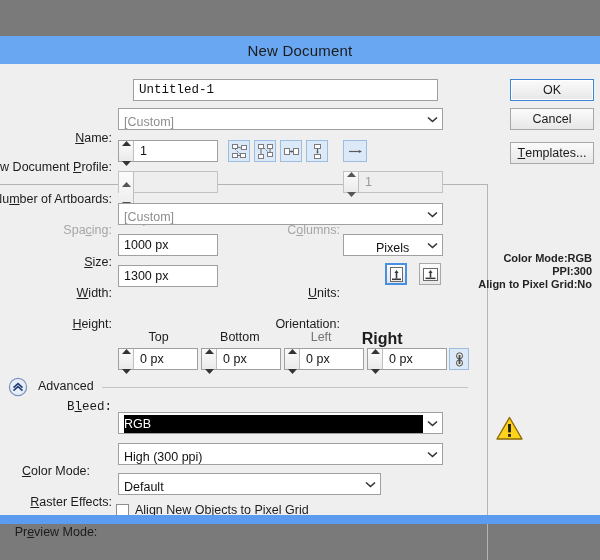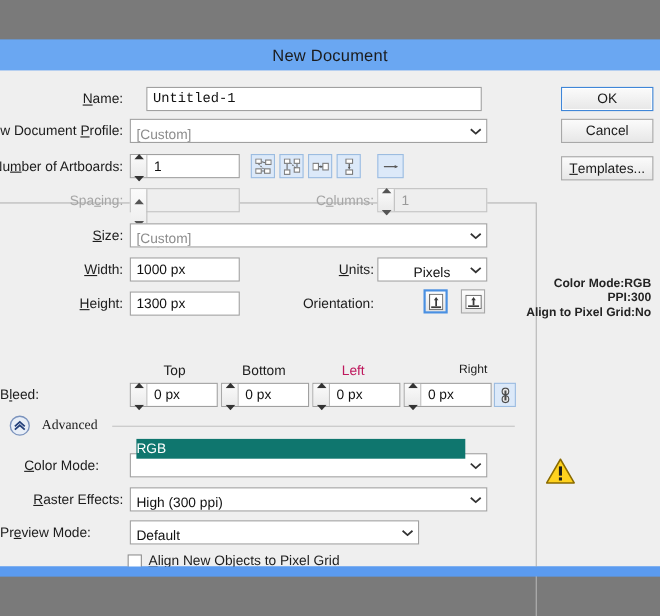--- a/index.html
+++ b/index.html
@@ -30,21 +30,21 @@
   .titlebar-text {
     font-size: 15px; color: #1b1b1b; letter-spacing: .2px;
   }
   .client {
     position: absolute; left: 0; top: 28px;
     width: 600px; height: 451px;
     background: #efefef;
   }
 
   
-  .row { position: absolute; height: 22px; display: flex; align-items: center; }
+  .row { position: absolute; height: 22px; display: flex; align-items: center; margin-top: 48px; }
   .lbl {
     font-size: 12.5px; color: #1c1c1c; text-align: right;
     white-space: nowrap;
   }
   .lbl.dim { color: #a6a6a6; }
   .u { text-decoration: underline; }
 
   .field {
     background: #fff; border: 1px solid #a0a0a0;
     height: 22px; display: flex; align-items: center;
@@ -332,25 +332,25 @@
           <rect x="0.5" y="0.5" width="14" height="12" fill="#ffffff" stroke="#6a6a6a"></rect>
           <path d="M7.5 2 L9.6 5 L8.3 5 L8.3 9.6 L6.7 9.6 L6.7 5 L5.4 5 Z" fill="#3a3a3a"></path>
           <rect x="2.5" y="9.6" width="10" height="1.5" fill="#3a3a3a"></rect>
         </svg>
       </div>
     </div>
 
     <div style="position:absolute; left:118px; top:266px; width:325px; display:flex;">
       <div style="width:85px; text-align:center; font-size:12.5px; color:#1c1c1c;">Top</div>
       <div style="width:85px; text-align:center; font-size:12.5px; color:#1c1c1c;">Bottom</div>
-      <div style="width:85px; text-align:center; font-size:12.5px; color:#be185d;">Left</div>
-      <div style="width:85px; text-align:right; font-size:11px; color:#1c1c1c;">Right</div>
-    </div>
-
-    <div class="row" style="left:0; top:284px; width:112px; ">
+      <div style="width:85px; text-align:center; font-size:12.5px; color:#737373;">Left</div>
+      <div style="width:85px; text-align:left; font-size:16px; color:#1c1c1c;font-weight:bold;">Right</div>
+    </div>
+
+    <div class="row" style="left:0; top:284px; width:112px; justify-content:flex-end;font-family:Liberation Mono, monospace;">
       <span class="lbl">B<span class="u">l</span>eed:</span>
     </div>
 
     <div class="spin" style="position:absolute; left:118px; top:284px; width:80px;">
       <div class="btns">
         <span class="tri"><svg width="9" height="5" viewBox="0 0 9 5">
               <polygon points="4.5,0 9,5 0,5" fill="#333"></polygon>
             </svg></span>
         <span class="tri"><svg width="9" height="5" viewBox="0 0 9 5">
               <polygon points="0,0 9,0 4.5,5" fill="#333"></polygon>
@@ -403,50 +403,50 @@
       </svg>
     </div>
 
     <div style="position:absolute; left:8px; top:313px; width:22px; height:22px;">
       <svg width="20" height="20" viewBox="0 0 20 20">
         <circle cx="10" cy="10" r="8.6" fill="#e8eef7" stroke="#7b93bd" stroke-width="1.2"></circle>
         <path d="M5.5 10.6 L10 6.6 L14.5 10.6" stroke="#24407a" stroke-width="1.6" fill="none"></path>
         <path d="M5.5 13.6 L10 9.6 L14.5 13.6" stroke="#24407a" stroke-width="1.6" fill="none"></path>
       </svg>
     </div>
-    <div style="position:absolute; left:38px; top:315px; font-size:12.5px; color:#1c1c1c;font-family:Liberation Serif, serif;">Advanced</div>
+    <div style="position:absolute; left:38px; top:315px; font-size:12.5px; color:#1c1c1c;">Advanced</div>
     <div class="advline" style="left:102px; top:323px; width:366px;"></div>
 
     <div class="row" style="left:0; top:348px; width:112px; justify-content:center;">
       <span class="lbl"><span class="u">C</span>olor Mode:</span>
     </div>
     <div class="combo" style="position:absolute; left:118px; top:348px; width:325px;">
       <span class="cbtxt" style="padding-right:2px;">
-        <span style="display:block; background:#0f766e; color:#ffffff; margin:16px -5px; padding:2px 5px;">RGB</span>
+        <span style="display:block; background:#000000; color:#ffffff; margin:0 -5px; padding:2px 5px;">RGB</span>
       </span>
       <span class="arrow">
         <svg width="11" height="7" viewBox="0 0 11 7">
             <path d="M1 1.5 L5.5 5.5 L10 1.5" stroke="#333" stroke-width="1.6" fill="none"></path>
           </svg>
       </span>
     </div>
 
     <div class="row" style="left:0; top:379px; width:112px; justify-content:flex-end;">
       <span class="lbl"><span class="u">R</span>aster Effects:</span>
     </div>
     <div class="combo" style="position:absolute; left:118px; top:379px; width:325px;">
       <span class="cbtxt">High (300 ppi)</span>
       <span class="arrow">
         <svg width="11" height="7" viewBox="0 0 11 7">
             <path d="M1 1.5 L5.5 5.5 L10 1.5" stroke="#333" stroke-width="1.6" fill="none"></path>
           </svg>
       </span>
     </div>
 
-    <div class="row" style="left:0; top:409px; width:112px; justify-content:flex-start;">
+    <div class="row" style="left:0; top:409px; width:112px; justify-content:center;">
       <span class="lbl">Pr<span class="u">e</span>view Mode:</span>
     </div>
     <div class="combo" style="position:absolute; left:118px; top:409px; width:263px;">
       <span class="cbtxt">Default</span>
       <span class="arrow">
         <svg width="11" height="7" viewBox="0 0 11 7">
             <path d="M1 1.5 L5.5 5.5 L10 1.5" stroke="#333" stroke-width="1.6" fill="none"></path>
           </svg>
       </span>
     </div>

